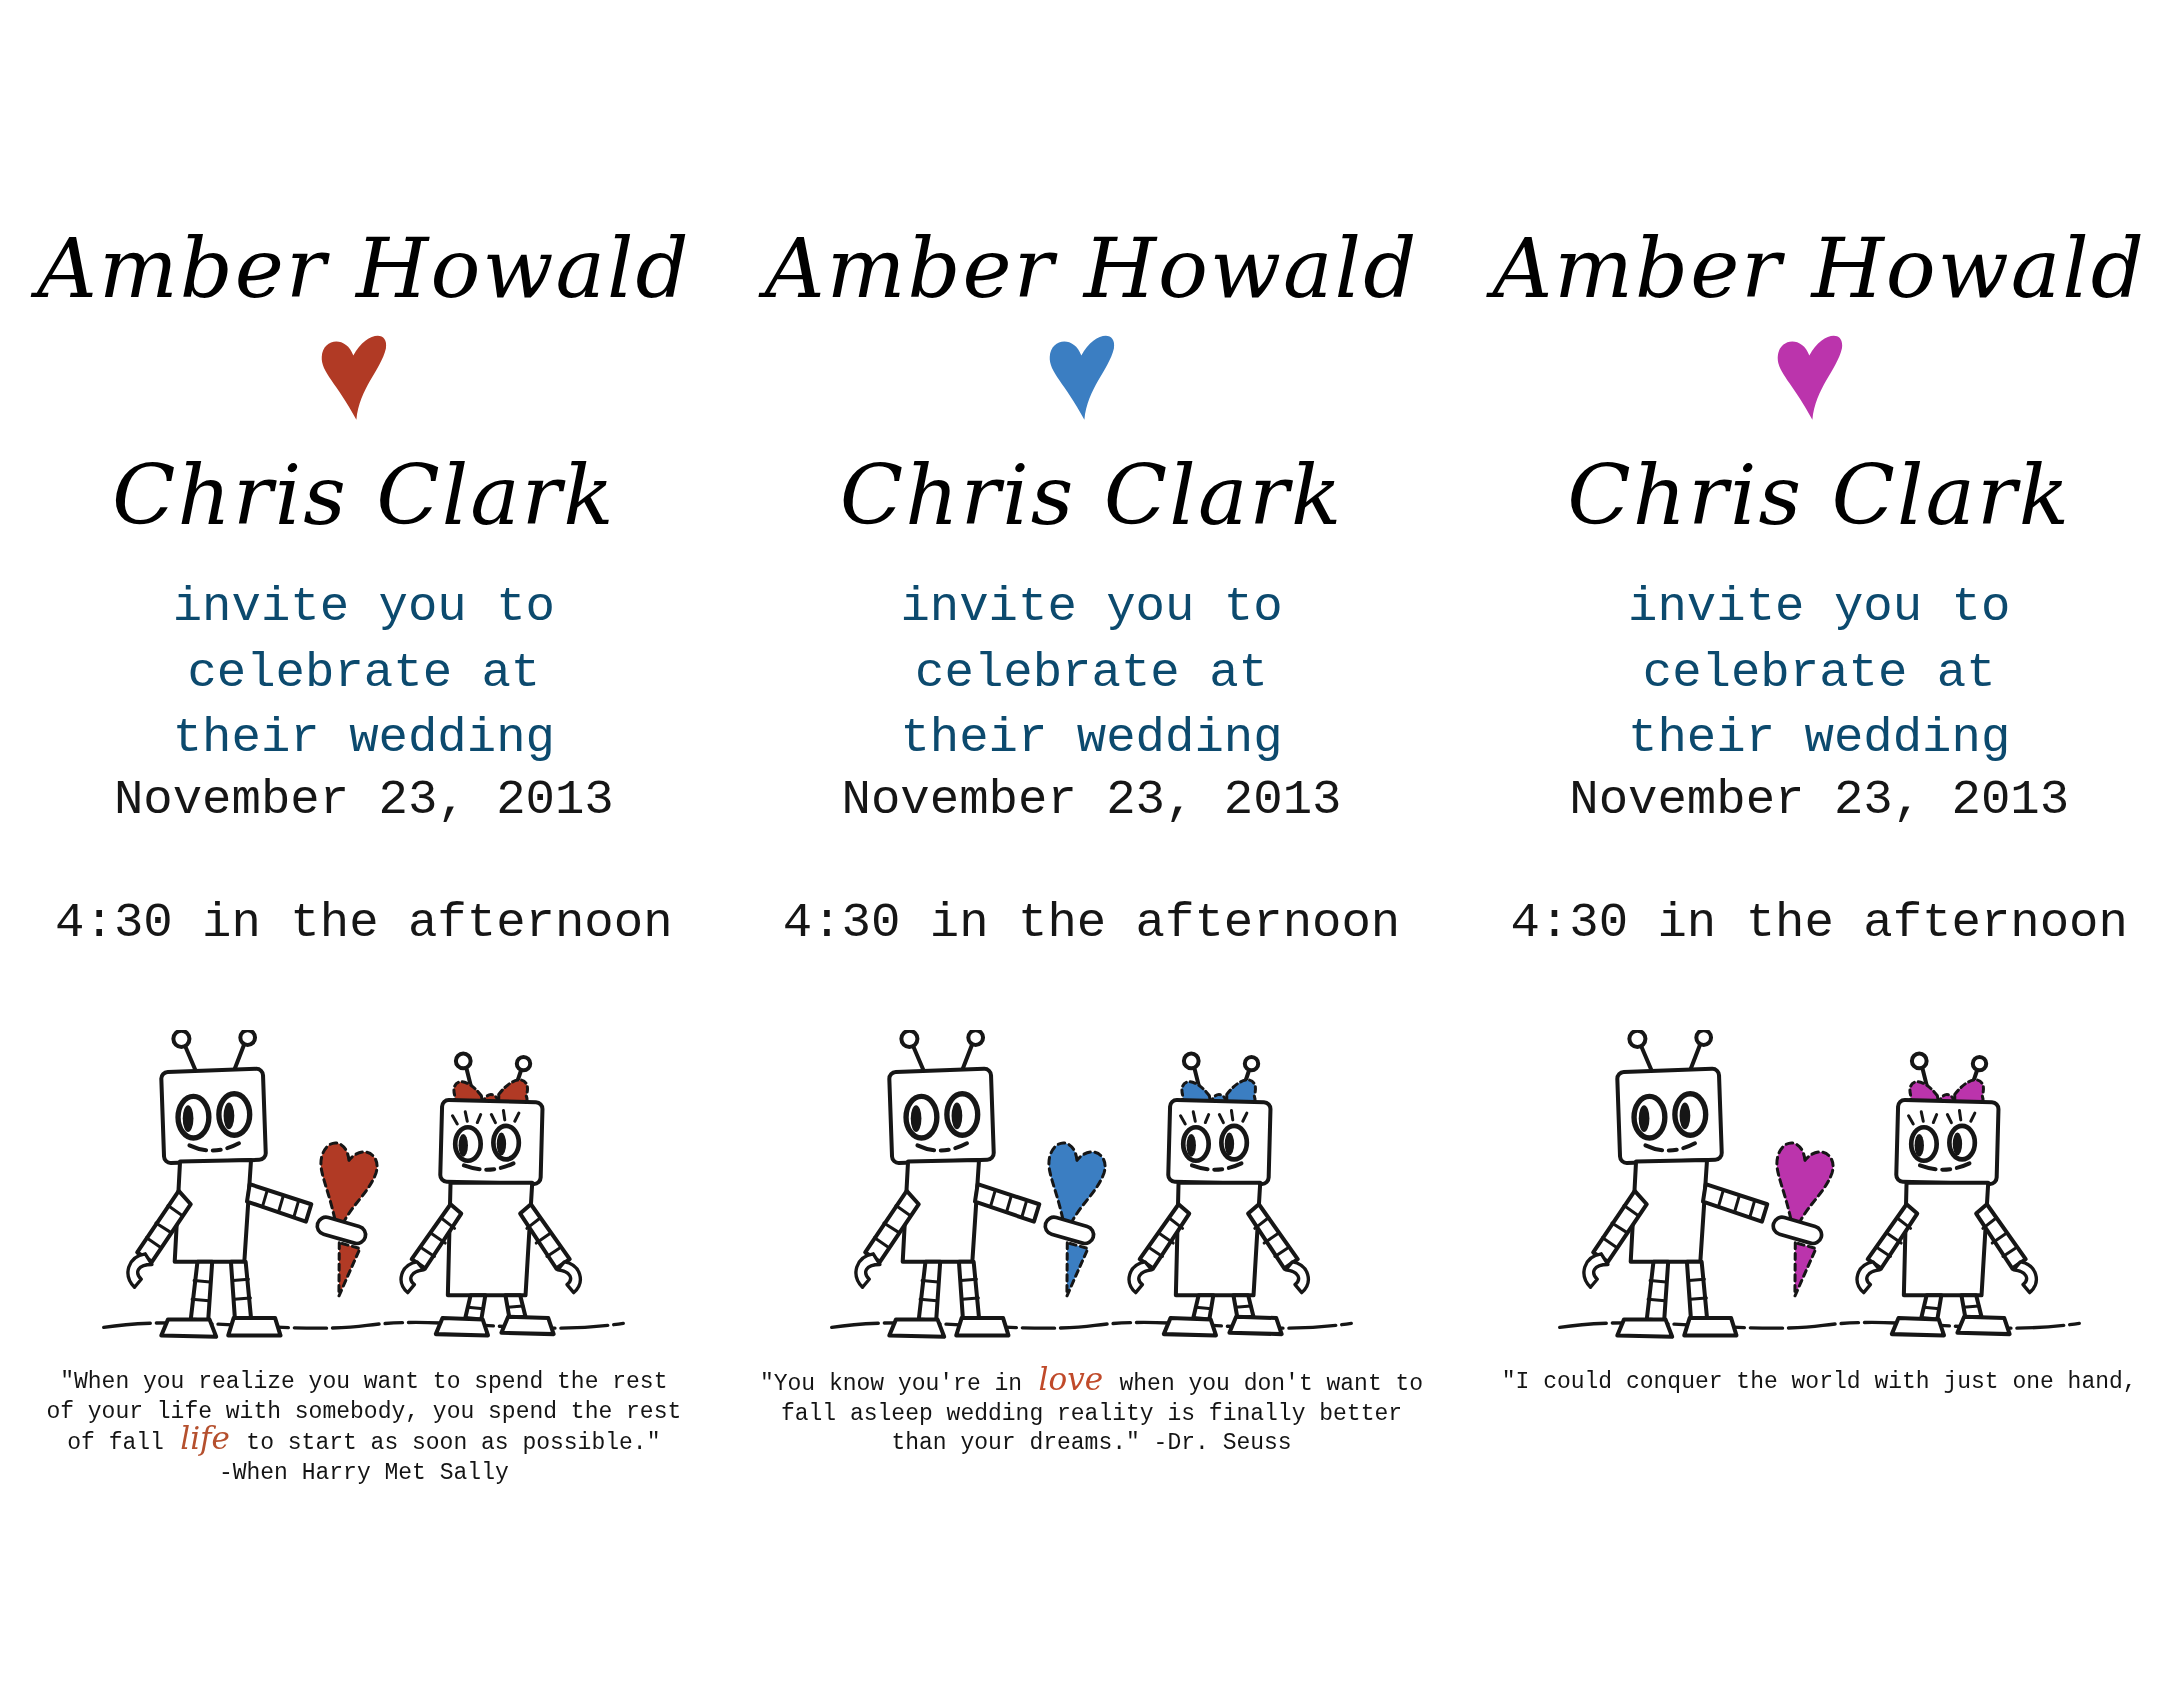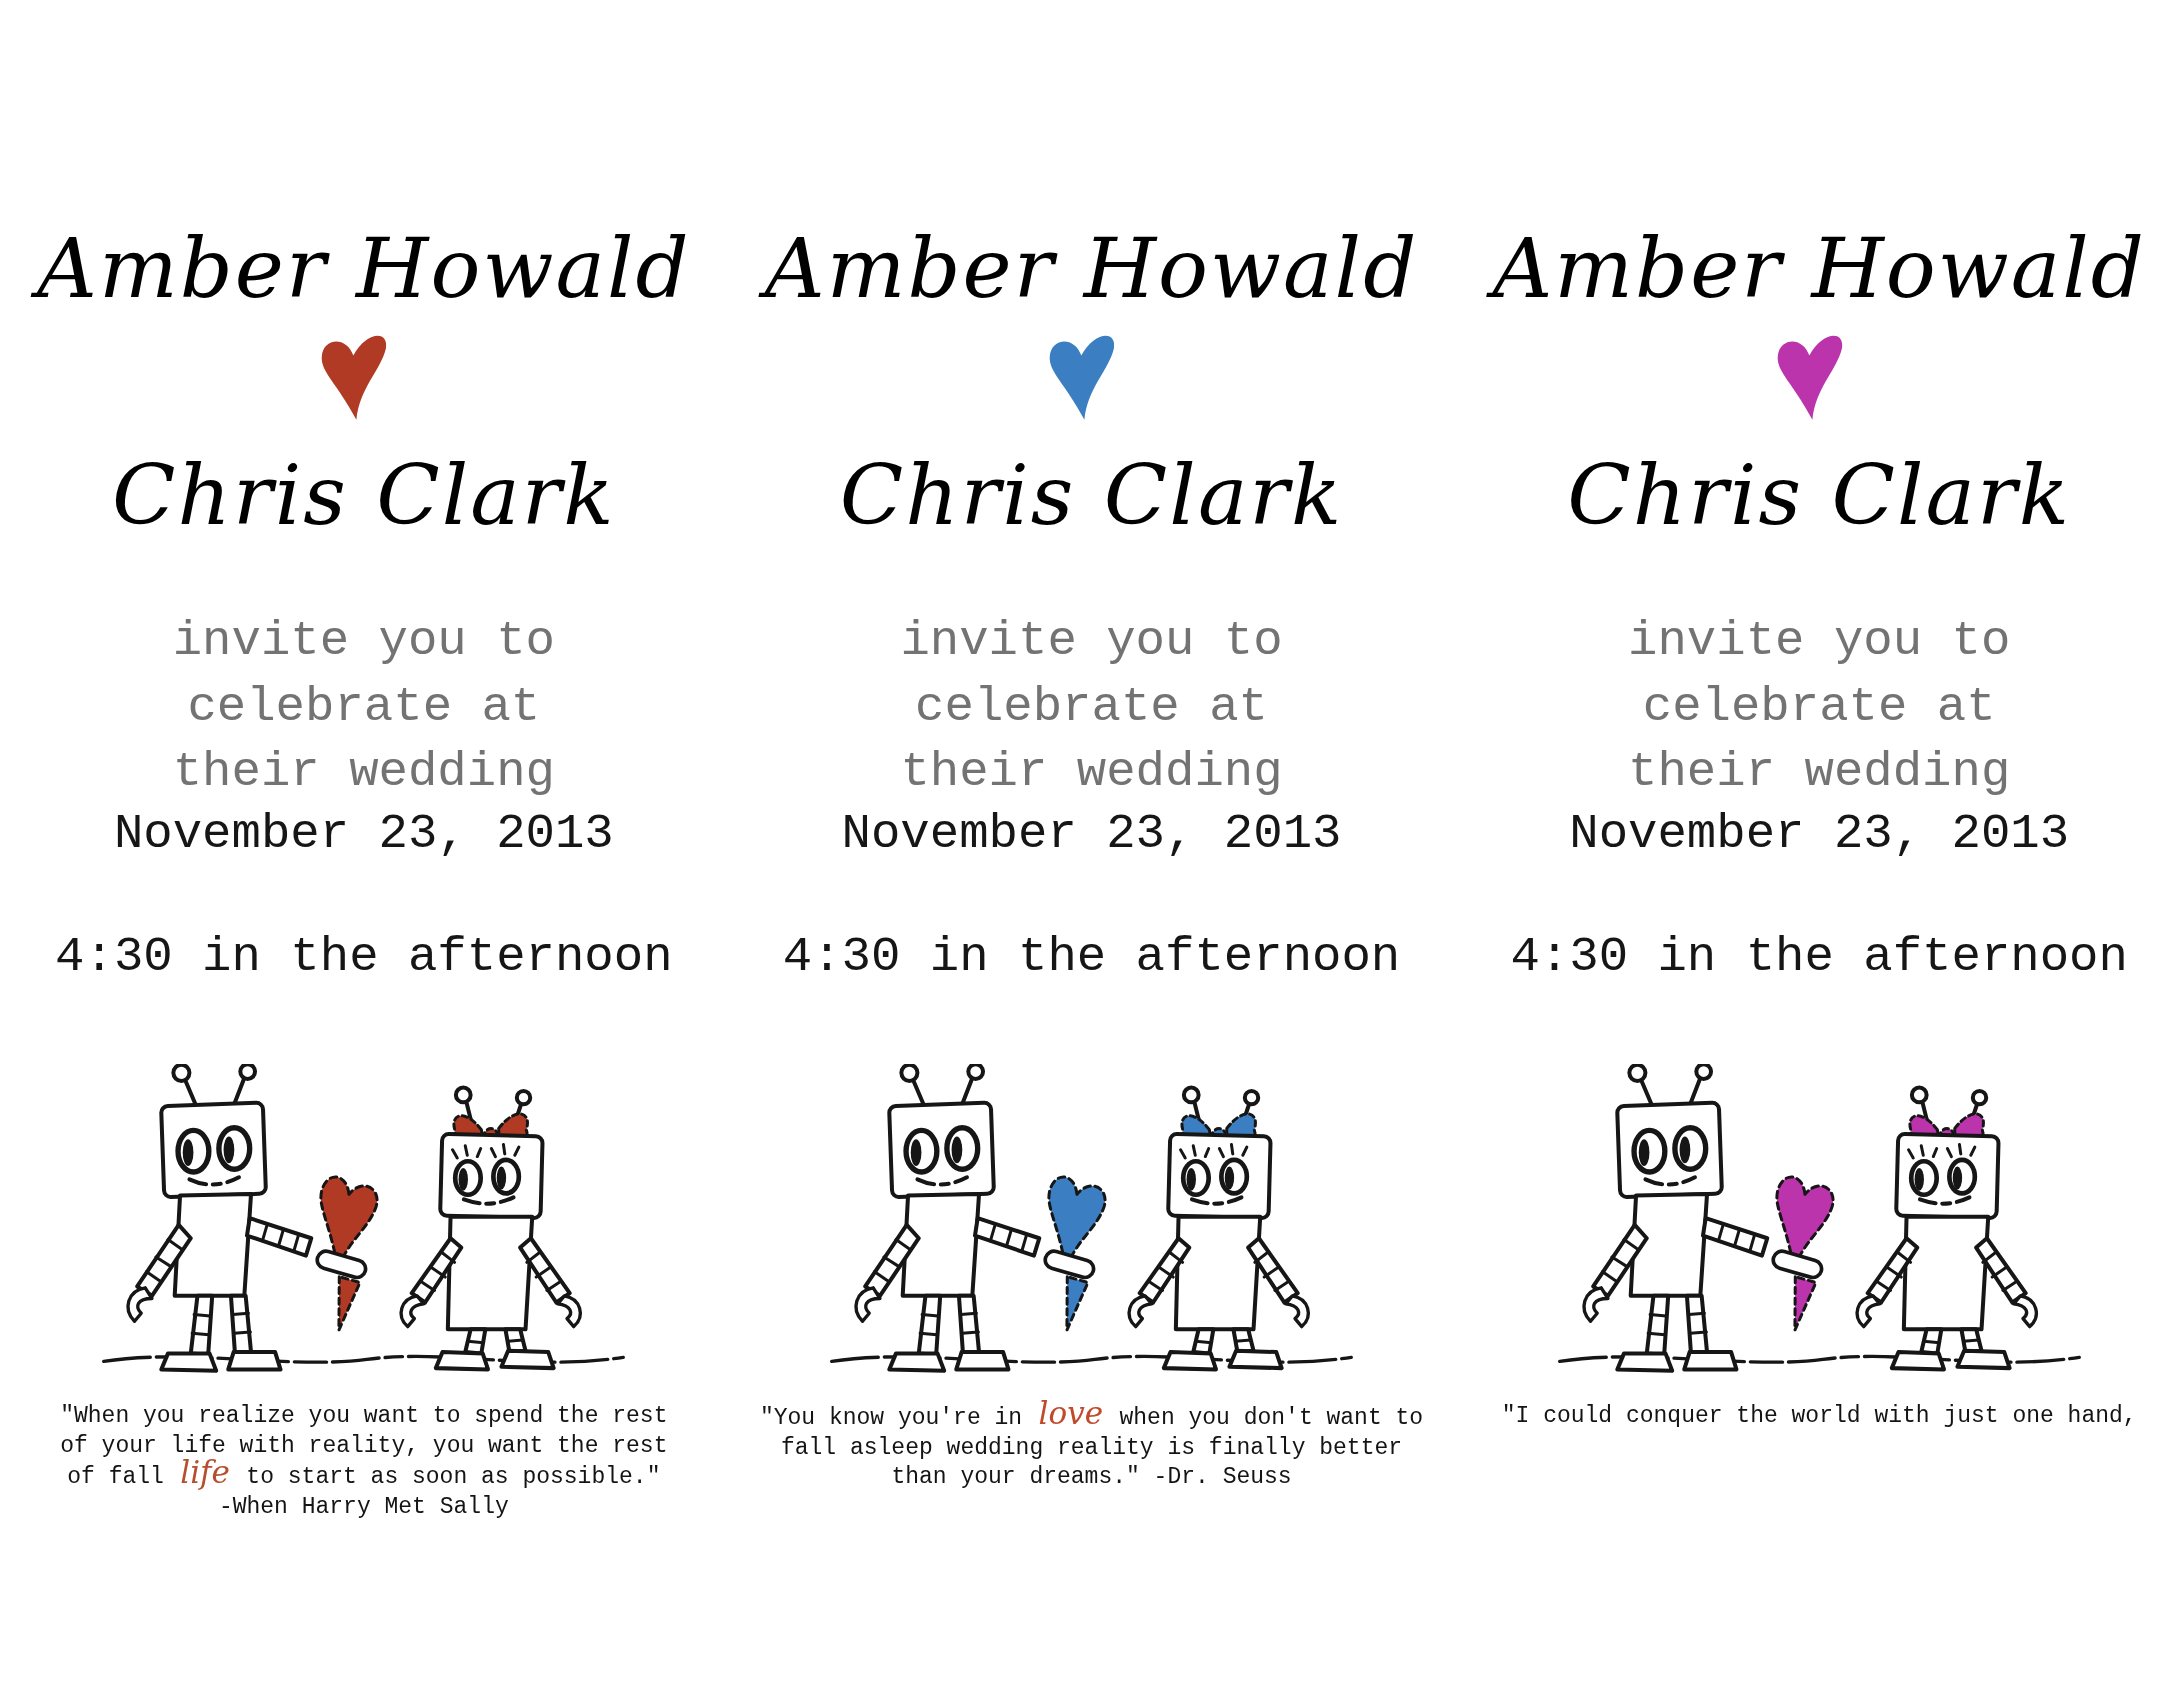--- a/index.html
+++ b/index.html
@@ -23,24 +23,24 @@
     font-size: 83px;
     line-height: 1.05;
     letter-spacing: 2px;
     color: #000000;
     white-space: nowrap;
   }
   .heart-wrap { margin: 9.3px 0 4px 0; height: 112px; }
   .heart-svg { width: 111px; height: 112px; }
   .groom-wrap { margin-top: 14.6px; }
   .invite-block {
-    margin-top: 70px;
+    margin-top: 36px;
     font-size: 49px;
     line-height: 1.34;
-    color: #737373;
+    color: #0c4a6e;
   }
   .date-line { font-size: 49px; white-space: nowrap; }
   .time-line { margin-top: 67px; font-size: 49px; white-space: nowrap; text-align: center; }
   .robots-box { margin-top: 79px; width: 549px; height: 315px; }
   .robots-svg { width: 549px; height: 315px; }
   .quote-block {
     margin-top: 22.5px;
     font-size: 23px;
     line-height: 1.3;
     color: #141414;
@@ -135,21 +135,21 @@
         <path d="M622 396 L628 430 L652 428 L644 396 Z" fill="#ffffff"></path>
         <path d="M566 414 L589 416 M625 414 L648 412" stroke-width="4.5"></path>
         <path d="M528 430 L588 432 L596 456 L518 454 Z" fill="#ffffff"></path>
         <path d="M626 428 L686 430 L694 454 L616 452 Z" fill="#ffffff"></path>
       </g>
     </g>
   </svg>
 </div>
     <div class="quote-block">
         <div class="quote-line"><span>"When you realize you want to spend the rest</span></div>
-        <div class="quote-line"><span>of your life with reality, you want the rest</span></div>
+        <div class="quote-line"><span>of your life with somebody, you spend the rest</span></div>
         <div class="quote-line"><span>of fall </span><span class="accent-script">life</span><span> to start as soon as possible."</span></div>
         <div class="quote-line"><span>-When Harry Met Sally</span></div>
       </div>
   </div>
 
   <div class="card" style="--accent: #3b7ec2; --quote-accent: #c04a2a;">
     <div class="script-name">Amber Howald</div>
     <div class="heart-wrap">
       <svg class="heart-svg" viewBox="0 0 100 110">
         <path fill="var(--accent)" d="M40 34 C33 14, 10 17, 9 35 C8 50, 24 61, 43 97 C46 66, 67 48, 72 27 C75 8, 52 11, 40 34 Z"></path>

